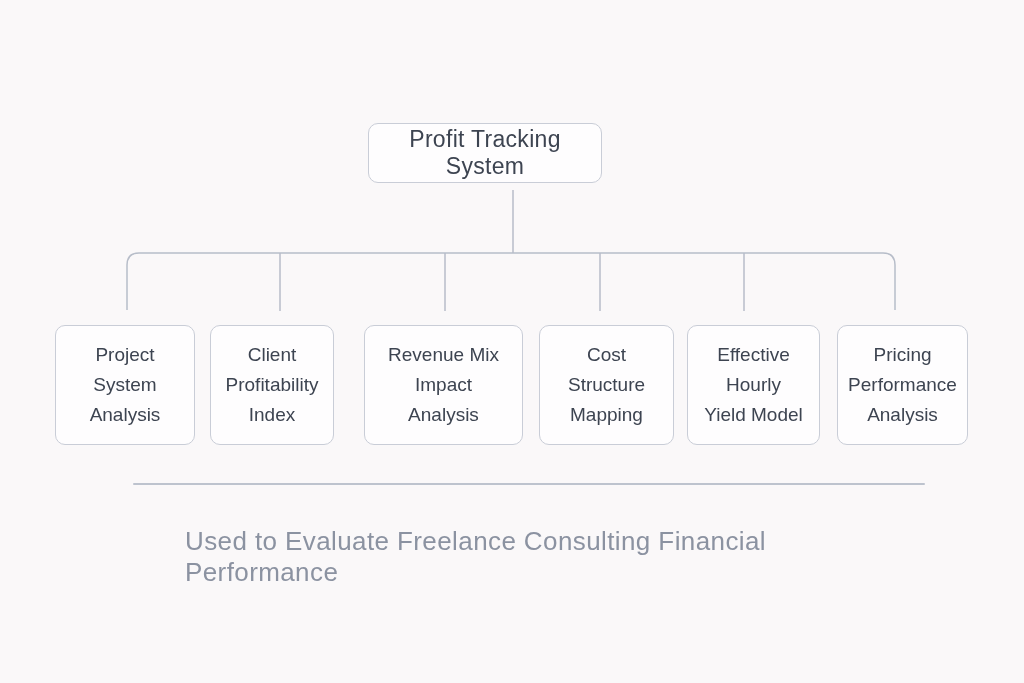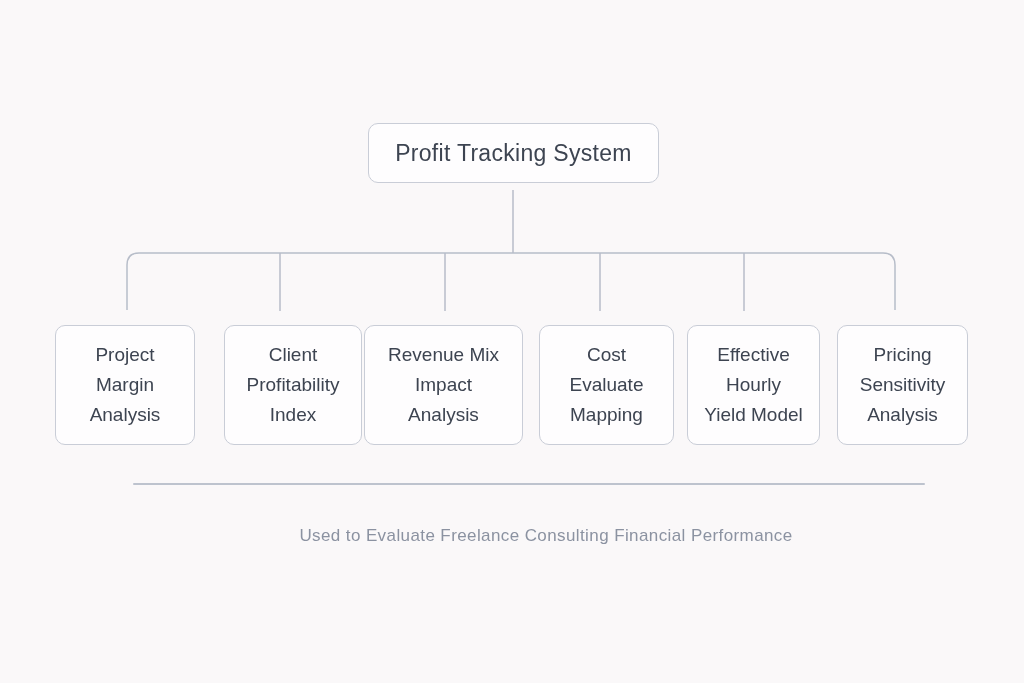--- a/index.html
+++ b/index.html
@@ -25,42 +25,41 @@
     position:absolute;
     background:var(--box-fill);
     border:1.5px solid var(--box-border);
     border-radius:10px;
     display:flex;align-items:center;justify-content:center;
     color:var(--title-text);
     box-sizing:border-box;
     text-align:center;
   }
   .node-root{
-    left:368px;top:123px;width:291px;height:60px;
+    left:368px;top:123px;width:234px;height:60px;
     font-size:23px;letter-spacing:0.3px;
   }
   .node-child{
     top:325px;height:120px;
     font-size:19px;line-height:30px;
     white-space:pre-line;
   }
   .child-0{left:55px;width:140px;}
-  .child-1{left:224px;width:138px;}
+  .child-1{left:210px;width:124px;}
   .child-2{left:364px;width:159px;justify-content:center;}
   .child-3{left:539px;width:135px;}
   .child-4{left:687px;width:133px;align-items:center;}
   .child-5{left:837px;width:131px;}
   .divider{
     position:absolute;left:133px;top:483px;width:792px;height:2px;
     background:var(--divider);border-radius:1px;
   }
   .caption{
     position:absolute;left:185px;top:526px;width:722px;
-    text-align:center;
-    font-size:17px;letter-spacing:0.4px;
+    font-size:26px;letter-spacing:0.4px;
     color:var(--caption-text);
   }
 </style>
 </head>
 <body>
 
 <div class="canvas">
 
   <svg class="connectors" viewBox="0 0 1024 683" xmlns="http://www.w3.org/2000/svg">
     <path d="M513 190 L513 253"></path>
@@ -70,46 +69,46 @@
     <path d="M600 253 L600 311"></path>
     <path d="M744 253 L744 311"></path>
   </svg>
 
   <div class="node node-root">
     <span>Profit Tracking System</span>
   </div>
 
   <div class="node node-child child-0">
     <span>Project
-Margin
+System
 Analysis</span>
   </div>
   <div class="node node-child child-1">
     <span>Client
 Profitability
 Index</span>
   </div>
   <div class="node node-child child-2">
     <span>Revenue Mix
 Impact
 Analysis</span>
   </div>
   <div class="node node-child child-3">
     <span>Cost
-Evaluate
+Structure
 Mapping</span>
   </div>
   <div class="node node-child child-4">
     <span>Effective
 Hourly
 Yield Model</span>
   </div>
   <div class="node node-child child-5">
     <span>Pricing
-Sensitivity
+Performance
 Analysis</span>
   </div>
 
   <div class="divider"></div>
 
   <div class="caption">Used to Evaluate Freelance Consulting Financial Performance</div>
 
 </div>
 
 </body></html>

